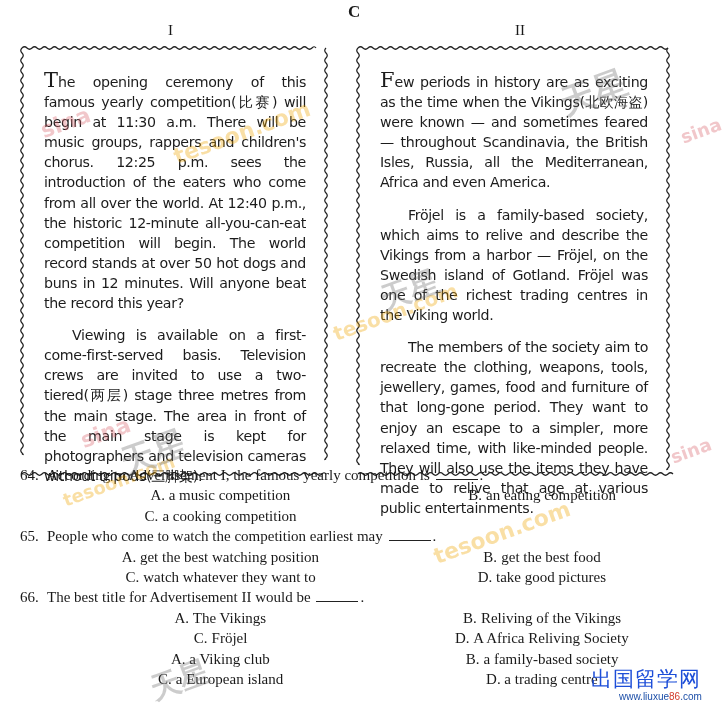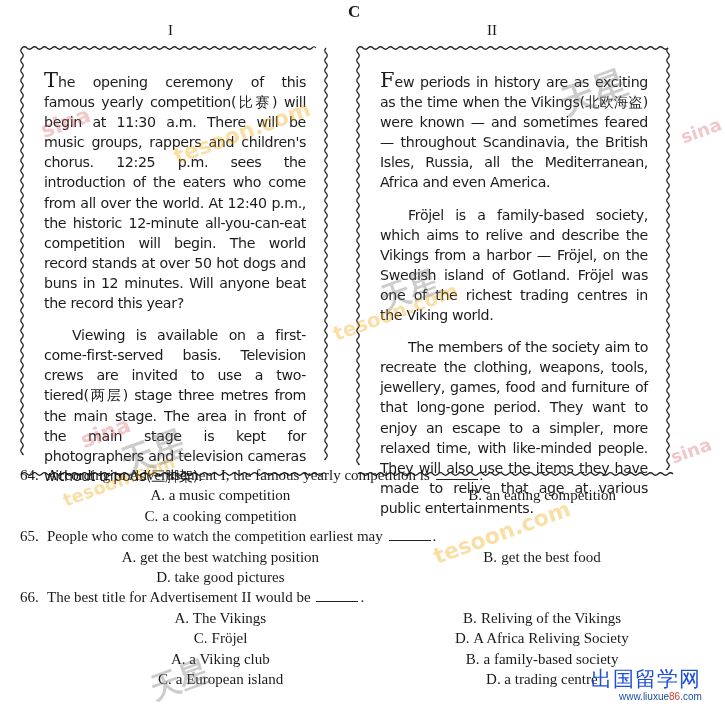--- a/index.html
+++ b/index.html
@@ -21,21 +21,21 @@
       top: 2px;
       font-weight: bold;
       font-size: 17px;
     }
     .ad-label {
       position: absolute;
       top: 22px;
       font-size: 15px;
     }
     .ad-label.one { left: 168px; }
-    .ad-label.two { left: 487px; }
+    .ad-label.two { left: 515px; }
 
     .ad-box {
       position: absolute;
       top: 46px;
       height: 430px;
       box-sizing: border-box;
       padding: 12px 10px 6px 12px;
       font-family: "DejaVu Sans", "Liberation Sans", sans-serif;
       font-size: 14.2px;
       line-height: 20.1px;
@@ -178,20 +178,21 @@
   </div>
 
   <div class="question">
     <div class="stem">
       <span class="num">65.</span><span>People who come to watch the competition earliest may</span>
       <span class="blank"></span><span>.</span>
     </div>
     <div class="options">
       <div class="opt"><span class="letter">A.</span><span>get the best watching position</span></div>
       <div class="opt"><span class="letter">B.</span><span>get the best food</span></div>
+      <div class="opt"><span class="letter">C.</span><span>watch whatever they want to</span></div>
       <div class="opt"><span class="letter">D.</span><span>take good pictures</span></div>
     </div>
   </div>
 
   <div class="question">
     <div class="stem">
       <span class="num">66.</span><span>The best title for Advertisement II would be</span>
       <span class="blank"></span><span>.</span>
     </div>
     <div class="options">

